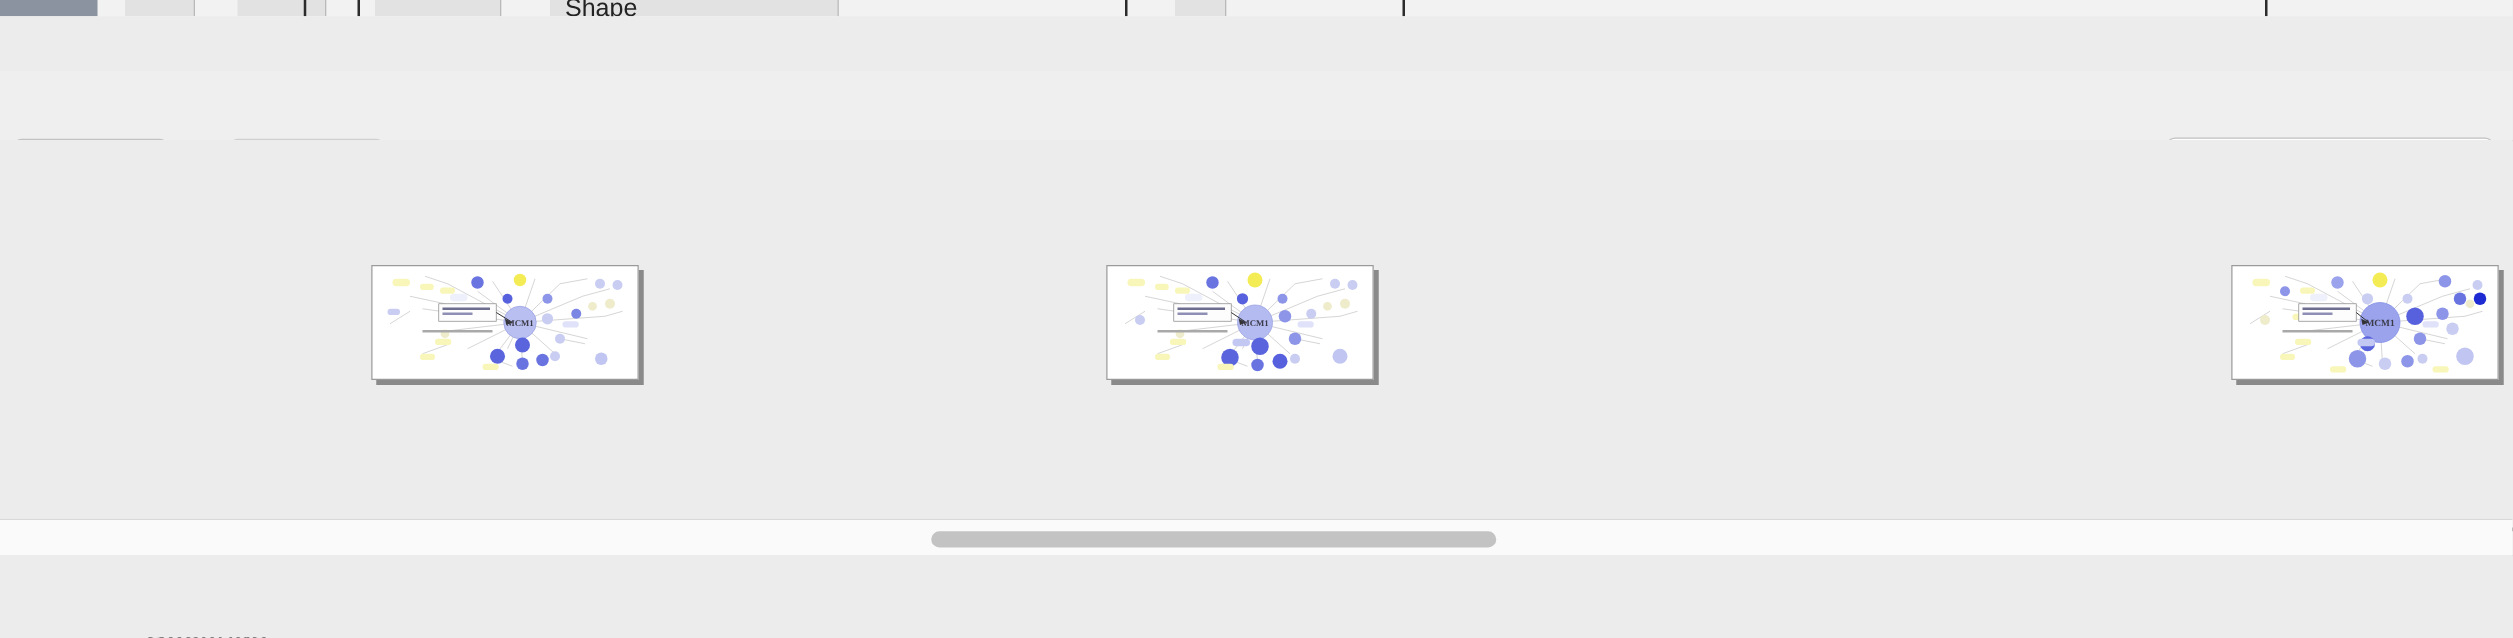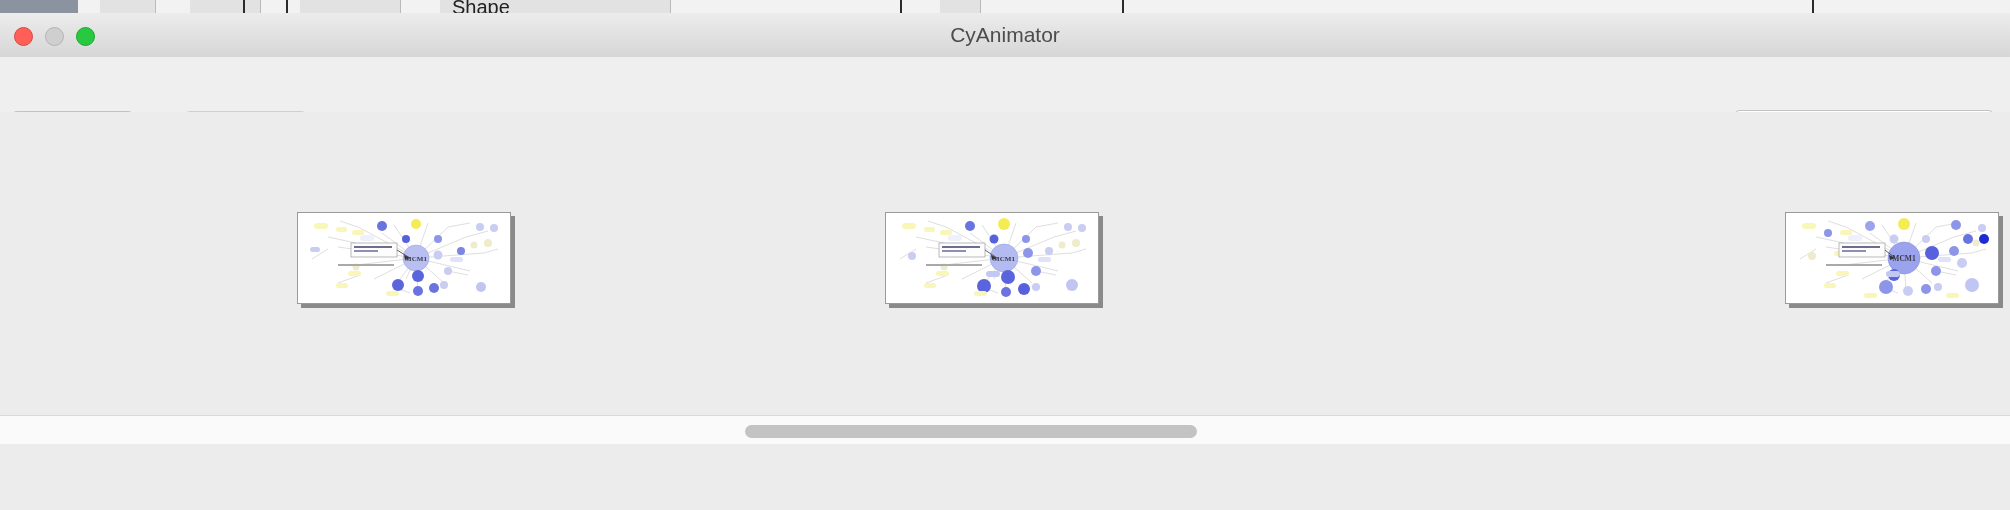--- a/index.html
+++ b/index.html
@@ -117,28 +117,20 @@
     <div class="seg" style="left:440px;width:230px;"></div>
     <div class="seg" style="left:940px;width:40px;"></div>
     <div class="tick" style="left:243px;"></div>
     <div class="tick" style="left:286px;"></div>
     <div class="tick" style="left:900px;"></div>
     <div class="tick" style="left:1122px;"></div>
     <div class="tick" style="left:1812px;"></div>
     <div class="ghost-text">Shape</div>
   </div>
 
-  <div class="titlebar">
-    <div class="lights">
-      <div class="light red"></div>
-      <div class="light yellow"></div>
-      <div class="light green"></div>
-    </div>
-    <div class="title">CyAnimator</div>
-  </div>
 
   <div class="toolbar">
     <div class="btn" id="add-frame-button">
       <span class="plus"></span>
     </div>
     <div class="btn flat" id="delete-frame-button">
       <svg width="26" height="30" viewBox="0 0 26 30">
         <path d="M2 6h22" stroke="#6e6e6e" stroke-width="2.2" fill="none" stroke-linecap="round"></path>
         <path d="M9.5 6V3.6c0-.9.7-1.6 1.6-1.6h3.8c.9 0 1.6.7 1.6 1.6V6" stroke="#6e6e6e" stroke-width="2.2" fill="none"></path>
         <path d="M4.8 6.8 6.2 26c.07 1.1 1 2 2.1 2h9.4c1.1 0 2.03-.9 2.1-2L21.2 6.8" stroke="#6e6e6e" stroke-width="2.2" fill="none"></path>

